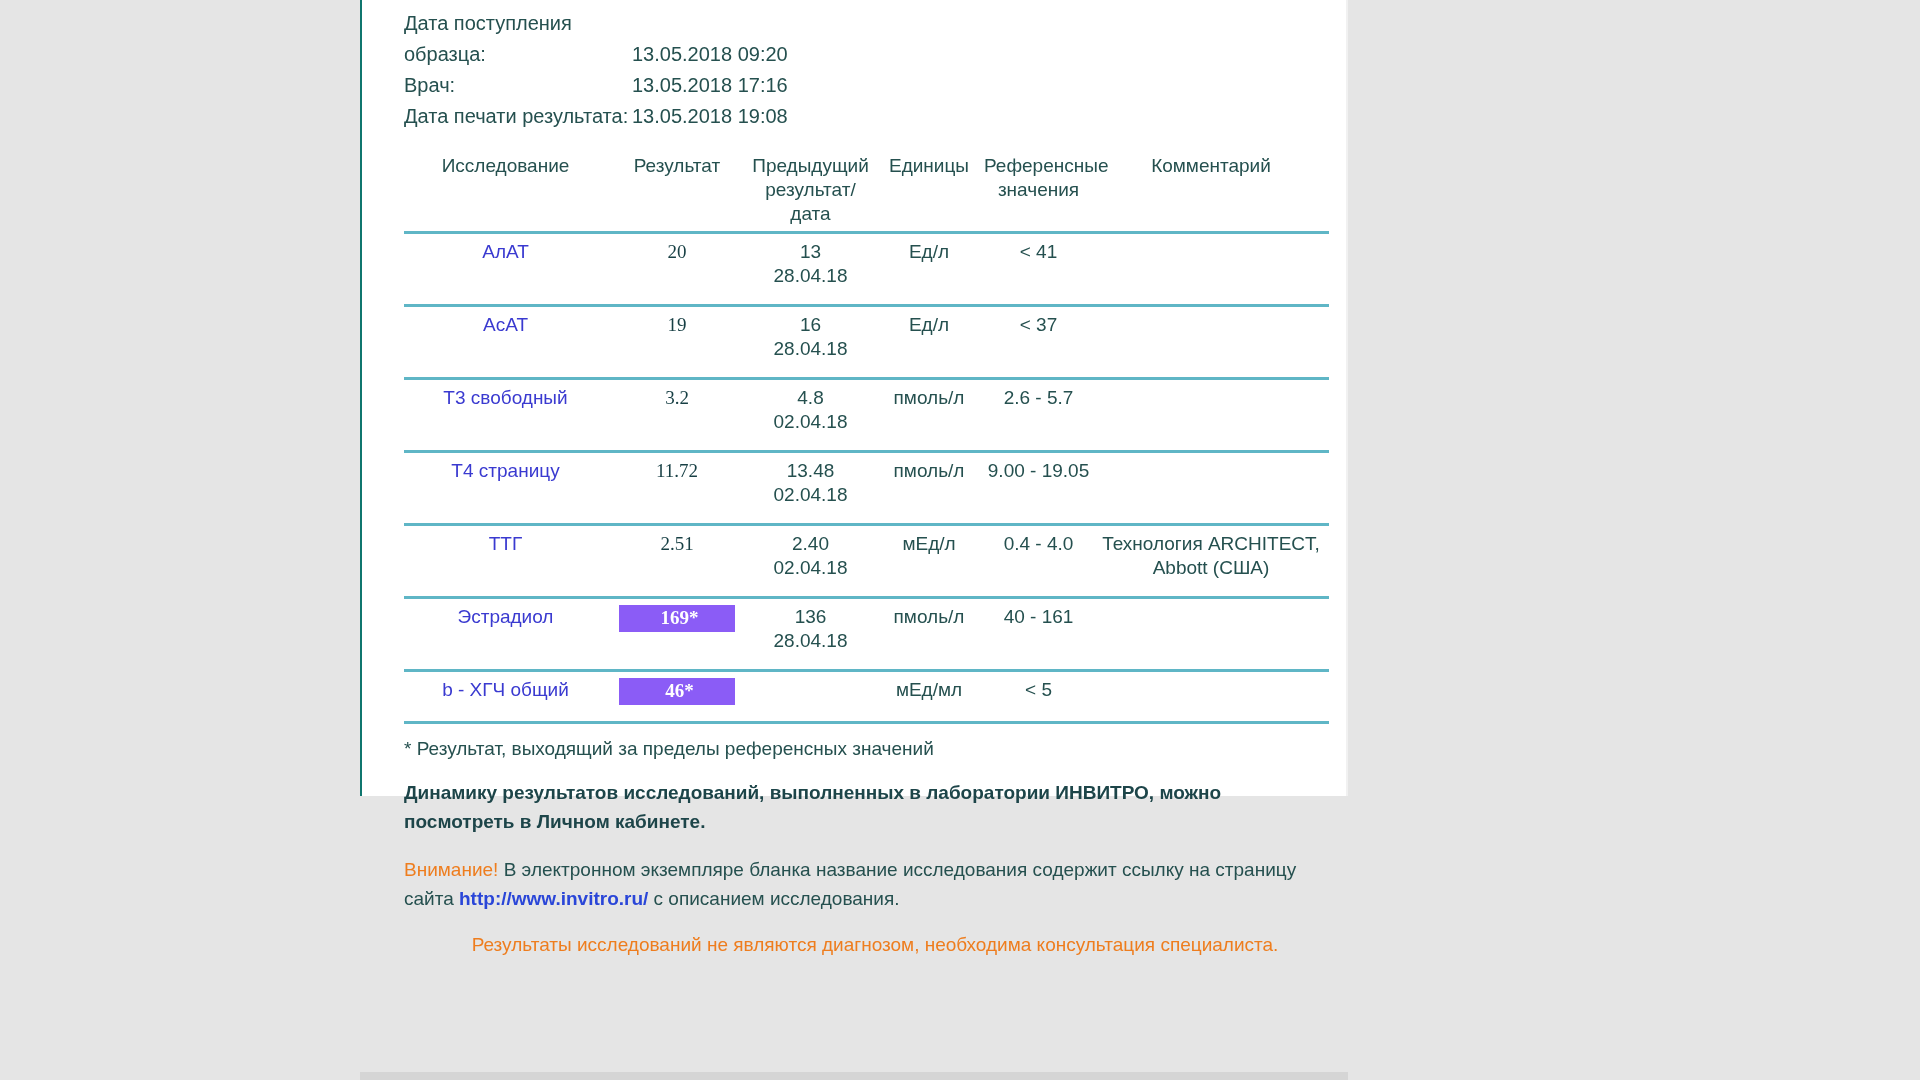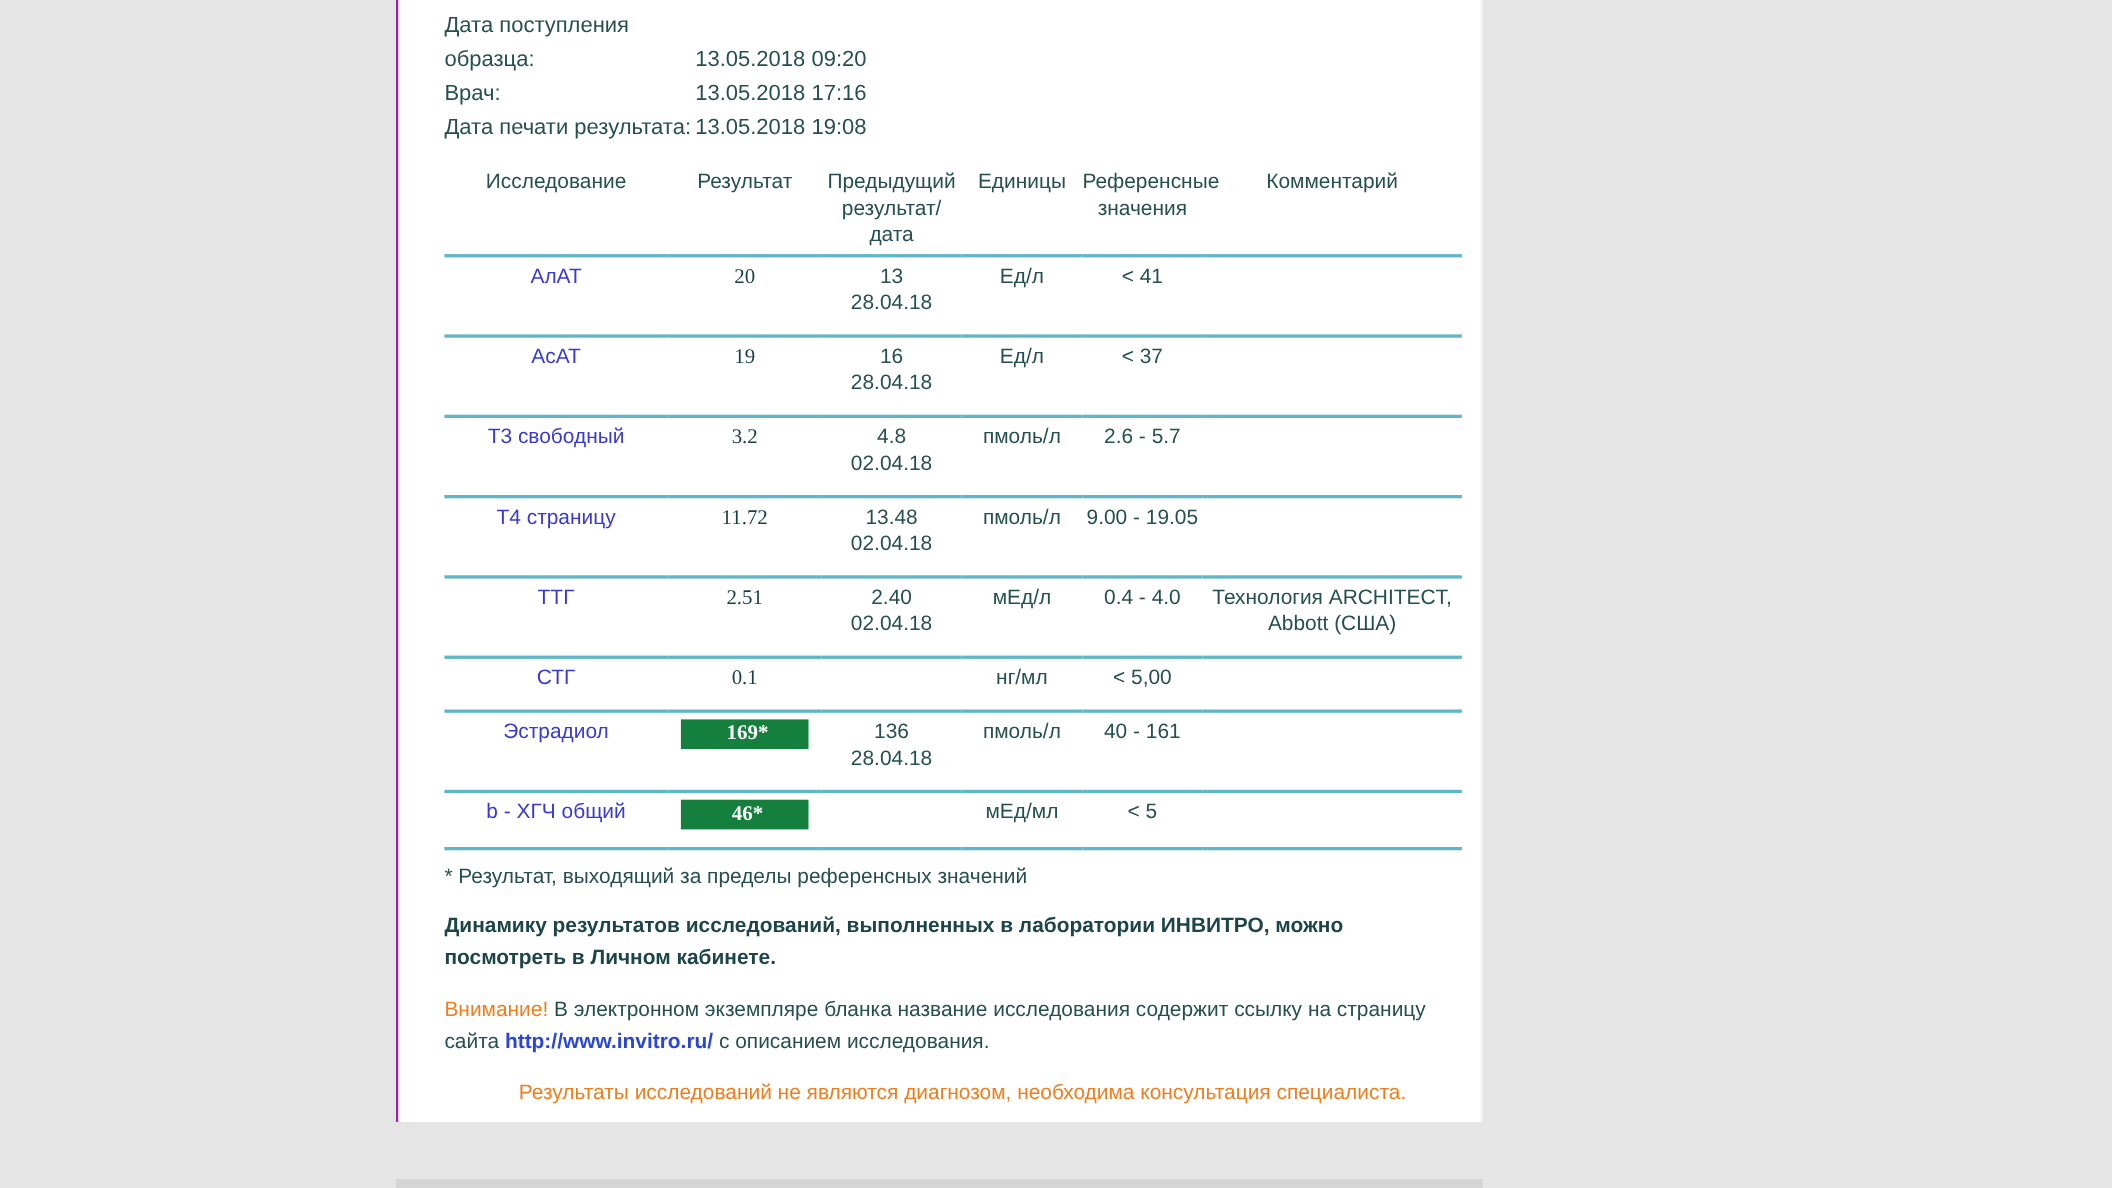--- a/index.html
+++ b/index.html
@@ -3,23 +3,23 @@
 <meta charset="utf-8">
 <style>
   html,body{margin:0;padding:0;}
   body{
     width:1920px;height:1080px;overflow:hidden;position:relative;
     background:#e5e5e5;
     font-family:"Liberation Sans",sans-serif;
     color:#25504f;
   }
   .page{
-    position:absolute;left:360px;top:0;width:988px;height:1020px;
+    position:absolute;left:360px;top:0;width:988px;height:796px;
     background:#ffffff;
-    border-left:2px solid #a21caf;border-right:2px solid #f1f1f1;
+    border-left:2px solid #0f766e;border-right:2px solid #f1f1f1;
     box-sizing:border-box;
   }
   .bottom-strip{
     position:absolute;left:360px;top:1072px;width:988px;height:8px;
     background:#d5d5d5;
   }
   .content{padding:8px 0 0 42px;}
 
   
   .meta-row{line-height:31px;font-size:20px;}
@@ -38,21 +38,21 @@
     border-bottom:3px solid #5fb6c6;
   }
   .results tbody td{
     line-height:24px;padding-top:6px;padding-bottom:16px;
     border-bottom:3px solid #5fb6c6;
     margin-top:12px;
   }
   .c-name{color:#3a3ad0;}
   .c-result{font-weight:700;color:#173f44;font-family:Liberation Serif, serif;}
   .flag{
-    display:inline-block;background:#15803d;color:#ffffff;font-weight:700;
+    display:inline-block;background:#8b5cf6;color:#ffffff;font-weight:700;
     width:116px;box-sizing:border-box;padding:1px 0 2px 5px;
   }
   .prev-val,.prev-date{display:block;}
 
   
   .footnote{margin:13px 0 0;font-size:19px;line-height:24px;}
   .dynamics{
     margin:17px 0 0;font-size:19px;line-height:29px;width:900px;
     font-weight:700;color:#1d4549;
   }
@@ -148,31 +148,20 @@
           <td class="c-result">2.51</td>
           <td class="c-prev">
               <span class="prev-val">2.40</span>
               <span class="prev-date">02.04.18</span>
             </td>
           <td class="c-units">мЕд/л</td>
           <td class="c-ref">0.4 - 4.0</td>
           <td class="c-comment">Технология ARCHITECT, Abbott (США)</td>
         </tr>
         <tr>
-          <td class="c-name">СТГ</td>
-          <td class="c-result">0.1</td>
-          <td class="c-prev">
-              <span class="prev-val"></span>
-              <span class="prev-date"></span>
-            </td>
-          <td class="c-units">нг/мл</td>
-          <td class="c-ref">&lt; 5,00</td>
-          <td class="c-comment"></td>
-        </tr>
-        <tr>
           <td class="c-name">Эстрадиол</td>
           <td class="c-result"><span class="flag">169*</span></td>
           <td class="c-prev">
               <span class="prev-val">136</span>
               <span class="prev-date">28.04.18</span>
             </td>
           <td class="c-units">пмоль/л</td>
           <td class="c-ref">40 - 161</td>
           <td class="c-comment"></td>
         </tr>

